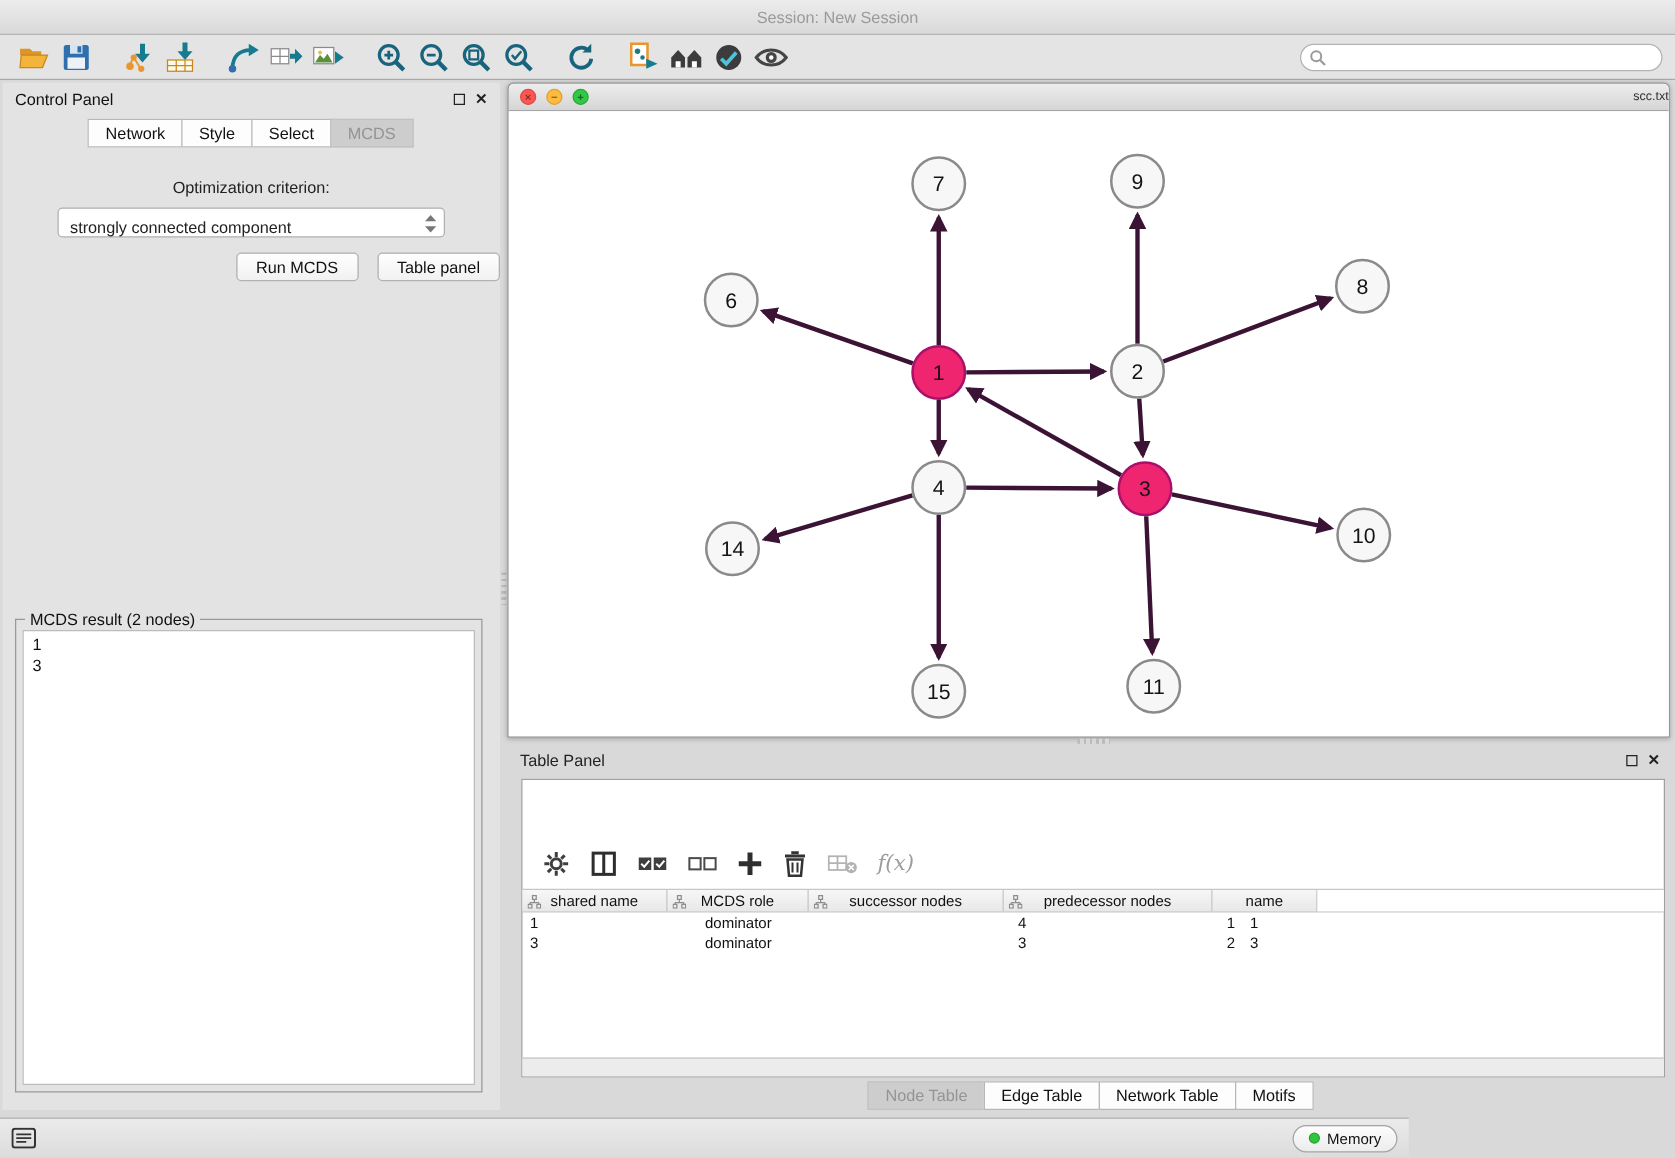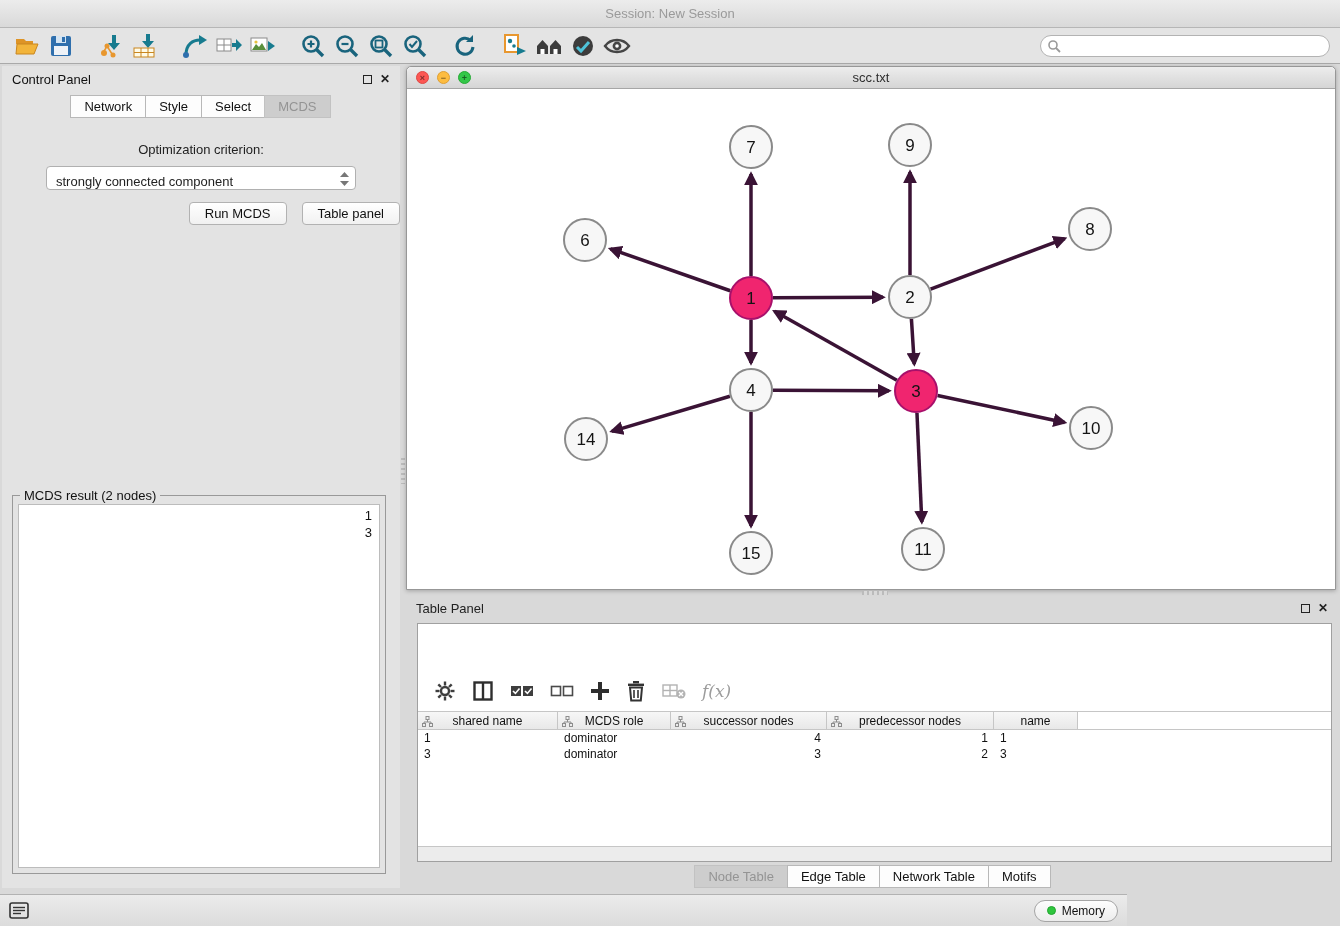--- a/index.html
+++ b/index.html
@@ -58,21 +58,20 @@
   .combo-arrows { position:absolute; right:5px; top:4px; }
   .btn-row { display:flex; justify-content:flex-end; gap:15px; margin-top:12px; }
   .push-btn {
     background:linear-gradient(#ffffff,#f1f1f1); border:1px solid #b2b2b2;
     border-radius:4px; height:23px; padding:0 15px; font-size:13px;
     font-family:"Liberation Sans", sans-serif; color:#111;
   }
   .result-group {
     position:absolute; left:10px; right:14px; top:429px; bottom:14px;
     border:1px solid #999;
-    text-align:right;
   }
   .result-legend {
     position:absolute; top:-8px; left:7px; background:#e3e3e3;
     padding:0 4px; font-size:13px; color:#111;
   }
   .result-box {
     position:absolute; left:5px; right:5px; top:8px; bottom:5px;
     background:#fff; border:1px solid #bcbcbc;
     font-size:13px; line-height:17px; padding:2px 7px; color:#111;
   }
@@ -97,21 +96,21 @@
   }
   .traffic { display:flex; gap:8px; padding-left:9px; z-index:2; }
   .light {
     width:13px; height:13px; border-radius:50%; font-size:9px; line-height:12px;
     text-align:center; color:rgba(0,0,0,0.5); font-weight:bold;
   }
   .light.red    { background:#fc5753; border:1px solid #df4744; }
   .light.yellow { background:#fdbc40; border:1px solid #de9f34; }
   .light.green  { background:#33c748; border:1px solid #27aa35; }
   .net-title {
-    position:absolute; left:0; right:0; text-align:center; font-size:13px; color:#2e2e2e;
+    position:absolute; left:0; right:0; text-align:right; font-size:10px; color:#2e2e2e;
   }
   .graph-area { width:928px; height:500px; background:#fff; }
 
   
   .table-panel { position:absolute; left:406px; top:596px; width:934px; height:292px; }
   .tp-header { height:24px; display:flex; align-items:center; padding:0 12px 0 10px; }
   .tp-container {
     position:absolute; left:11px; right:8px; top:27px; bottom:26px;
     background:#fff; border:1px solid #a0a0a0;
   }
@@ -479,21 +478,21 @@
               <line x1="8" y1="3" x2="8" y2="14"></line>
             </g>
             <circle cx="19" cy="12" r="4.5" fill="#b3b3b3"></circle>
             <path d="M17 10l4 4m0-4l-4 4" stroke="#fff" stroke-width="1.4"></path>
           </svg>
       </span>
       <span class="tpbtn fx">f(x)</span>
     </div>
 
     <div class="thead">
-      <div class="th" style="width:140px;">
+      <div class="th" style="width:116px;">
         <span class="hicon"><svg width="11" height="11" viewBox="0 0 11 11">
               <g fill="none" stroke="#8d8d8d">
                 <rect x="4" y="0.5" width="3" height="3"></rect>
                 <path d="M5.5 3.5V6M2 6h7M2 6v1.5M9 6v1.5"></path>
                 <rect x="0.5" y="7.5" width="3" height="3"></rect>
                 <rect x="7.5" y="7.5" width="3" height="3"></rect>
               </g>
             </svg></span>
         <span>shared name</span>
       </div>

